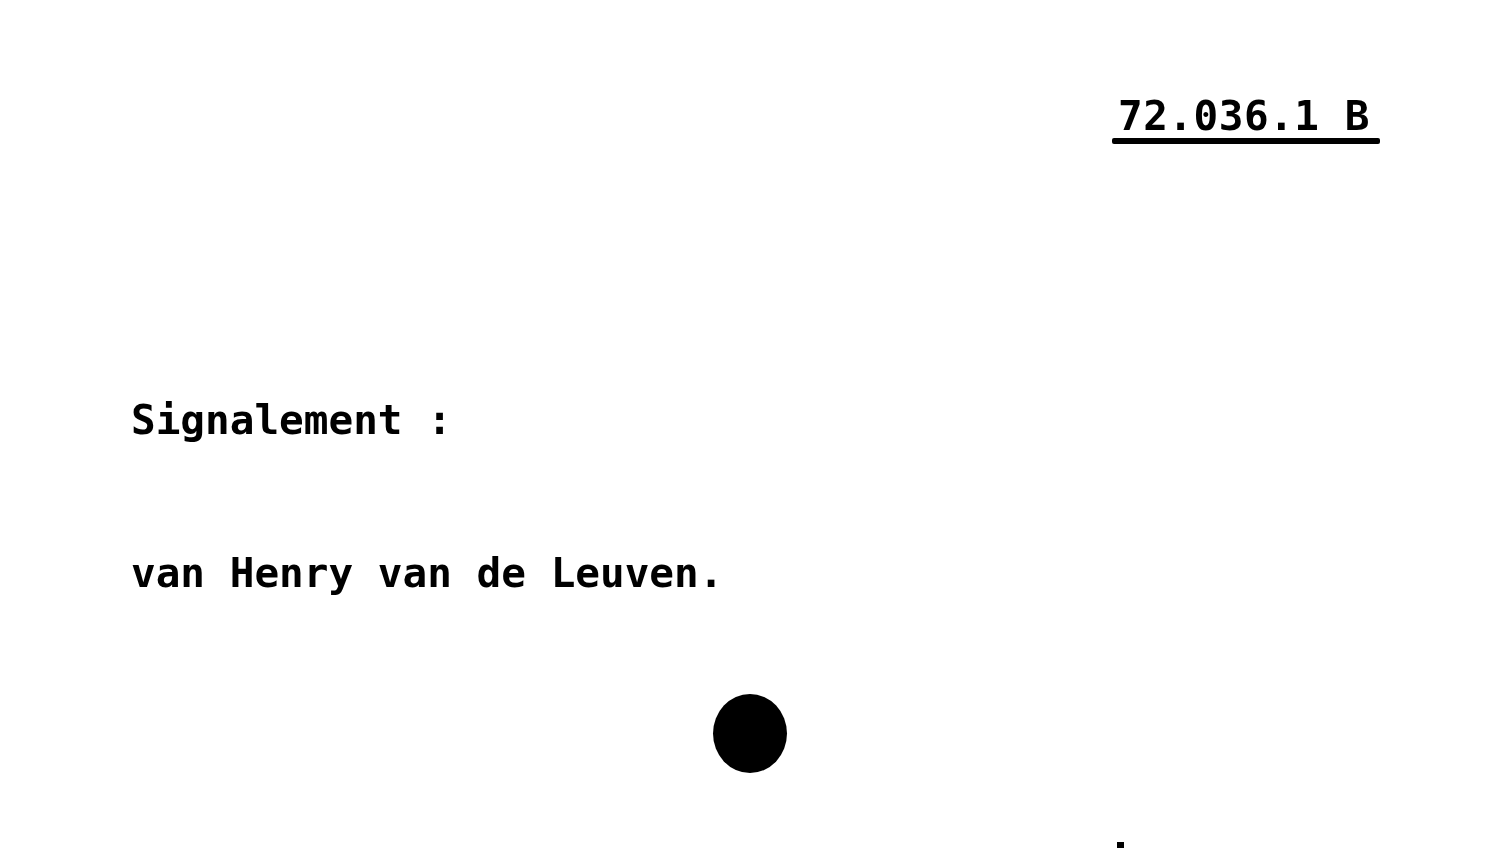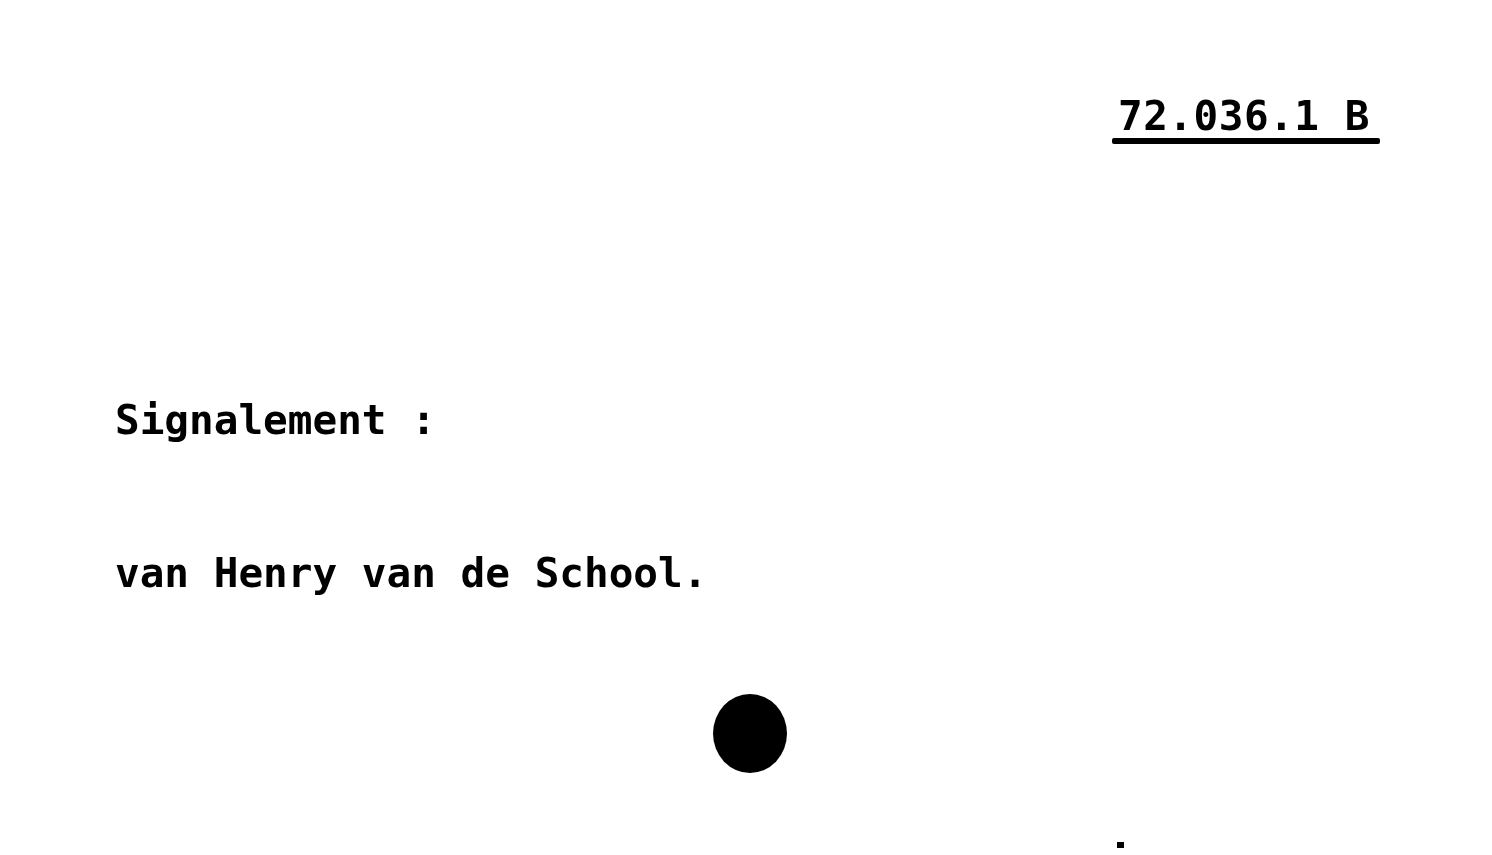--- a/index.html
+++ b/index.html
@@ -40,20 +40,21 @@
     position: absolute;
     left: 115px;
     top: 293px;
     font-size: 41px;
     line-height: 51px;
     font-weight: bold;
     white-space: pre;
   }
   .body-line {
     min-height: 51px;
+    margin-left: 16px;
   }
   .punch-dot {
     position: absolute;
     left: 713px;
     top: 694px;
     width: 74px;
     height: 79px;
     background: #000000;
     border-radius: 50%;
   }
@@ -70,21 +71,21 @@
 <body>
 
 <div class="scan-page">
 
   <div class="catalog-number">72.036.1 B</div>
 
   <div class="catalog-underline"></div>
 
   <div class="body-text">
     <div class="body-line">Signalement :</div>
-    <div class="body-line">van Henry van de School.</div>
+    <div class="body-line">van Henry van de Leuven.</div>
     <div class="body-line"></div>
     
     
   </div>
 
   <div class="punch-dot"></div>
 
   <div class="ink-speck"></div>
 
 </div>

